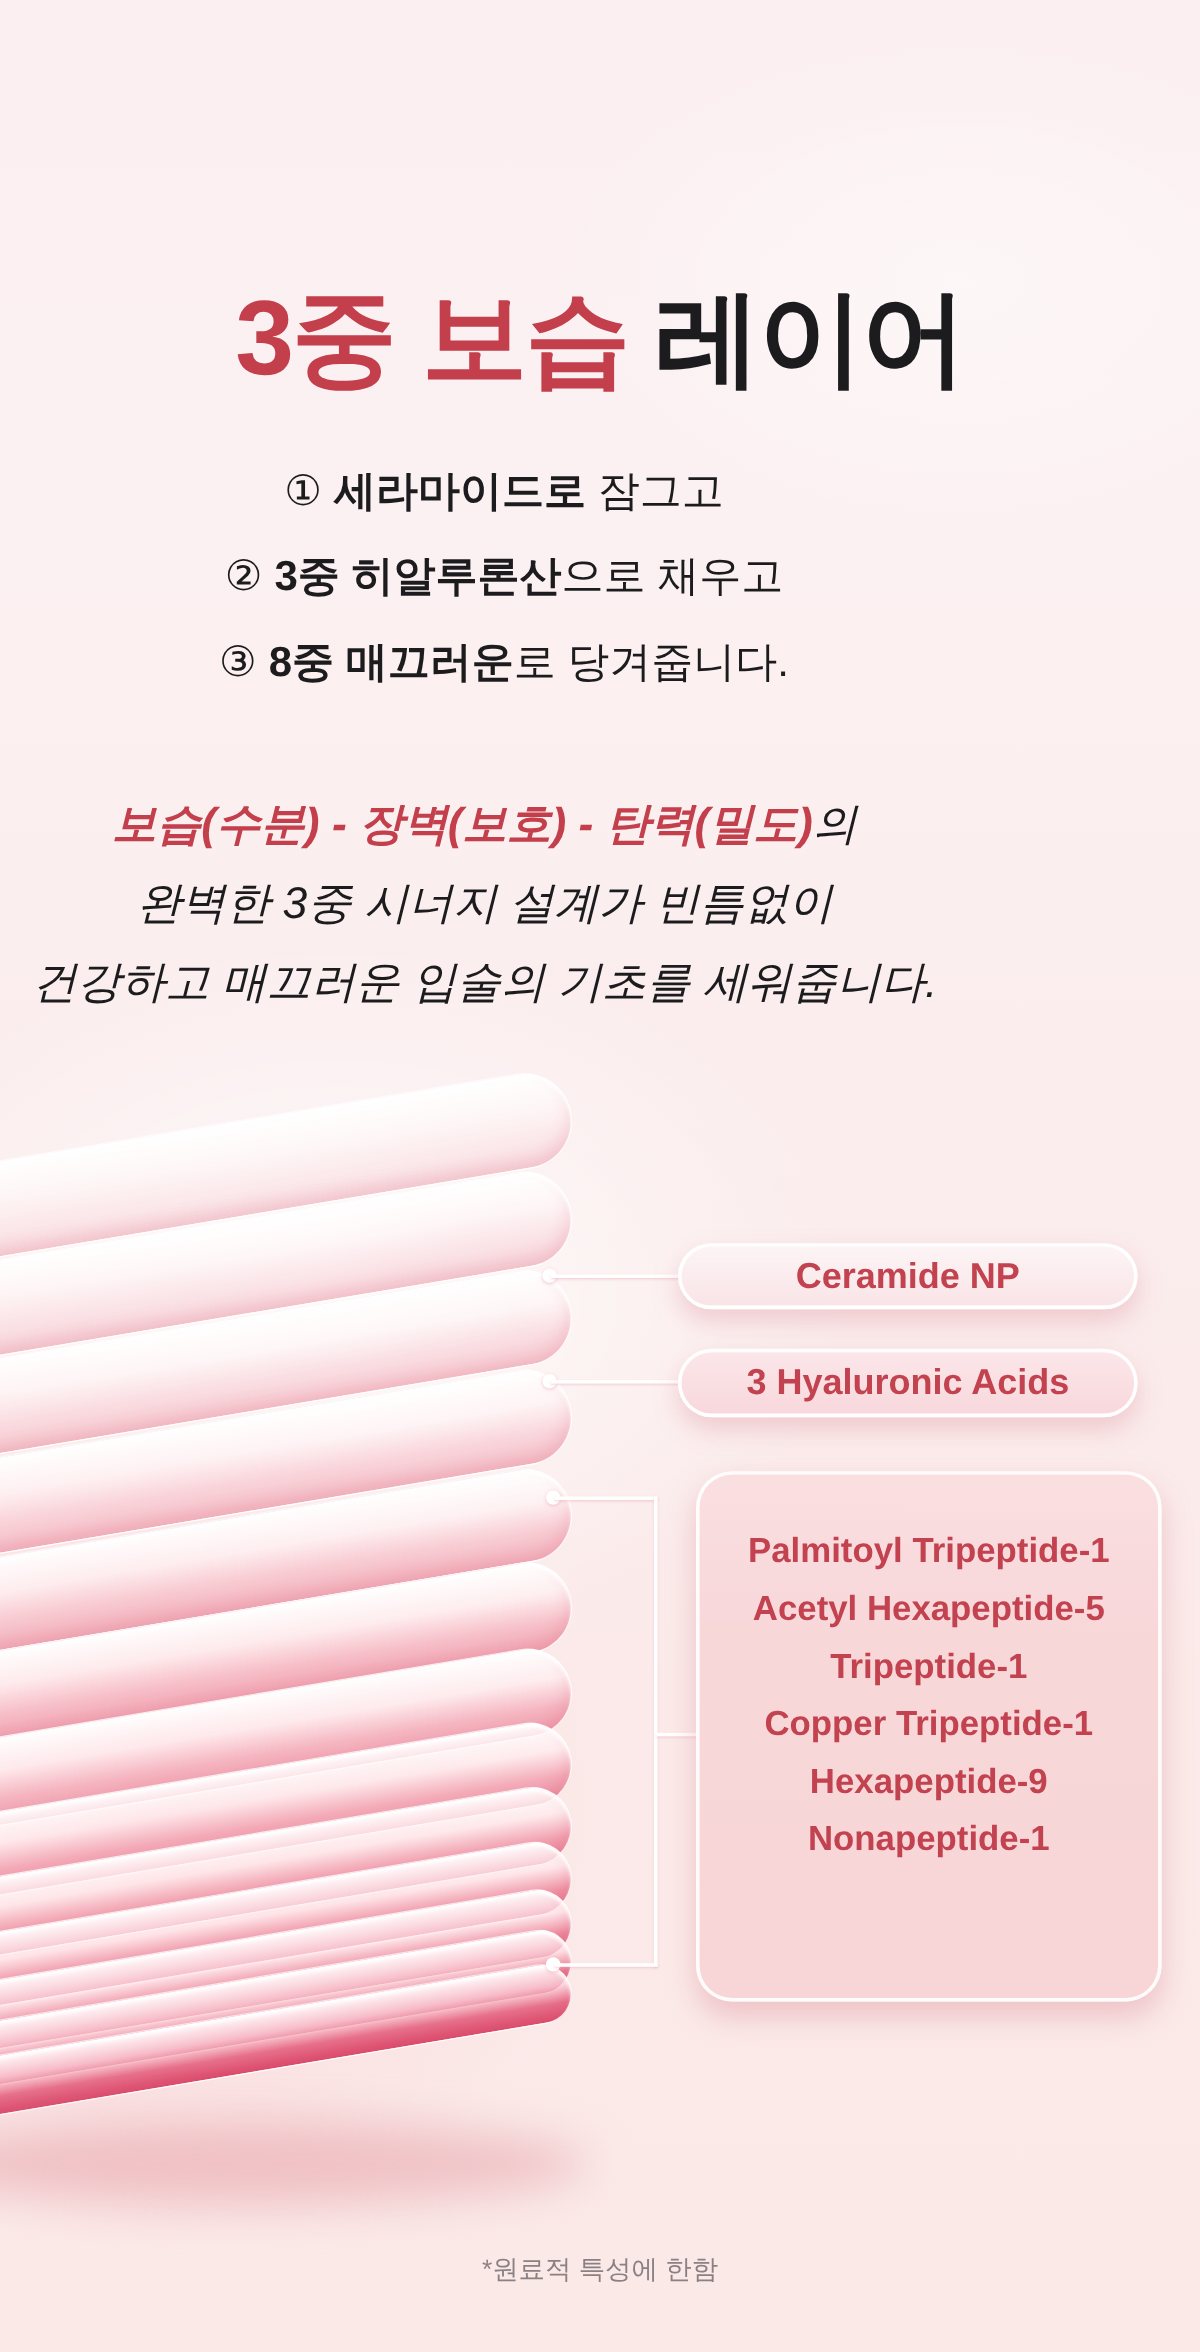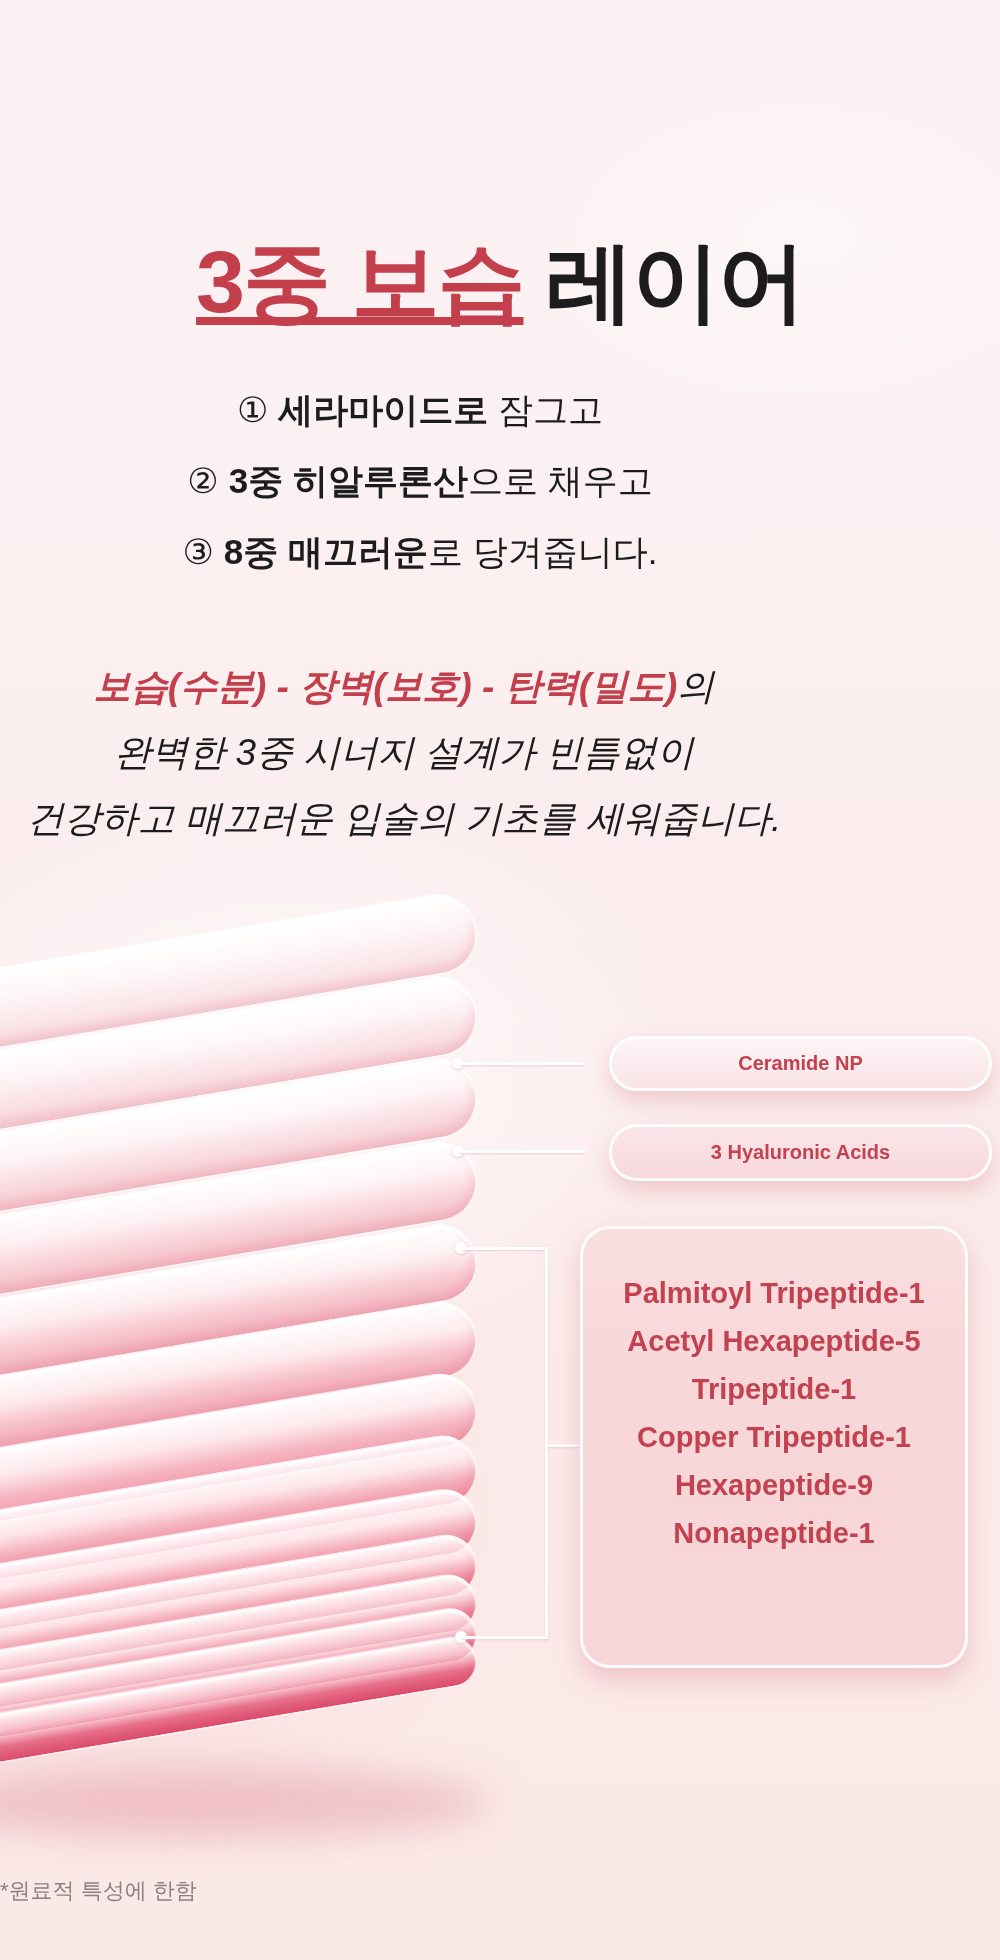--- a/index.html
+++ b/index.html
@@ -10,21 +10,21 @@
       radial-gradient(620px 420px at 28% 55%, rgba(255,255,255,0.75), rgba(255,255,255,0) 70%),
       radial-gradient(500px 300px at 80% 12%, rgba(255,255,255,0.45), rgba(255,255,255,0) 70%),
       linear-gradient(180deg,#fbeff1 0%,#fcf1f2 22%,#fbedee 45%,#fbeae9 72%,#fbe9e8 100%);
   }
 
   
   .title{
     position:absolute;left:0;top:168px;width:1000px;text-align:center;
     font-size:88px;line-height:110px;font-weight:800;letter-spacing:-2px;color:#1c1c1e;
   }
-  .title .red{color:#c23f4b;text-decoration:underline;}
+  .title .red{color:#c23f4b;}
   .steps{
     position:absolute;left:-80px;top:374px;width:1000px;text-align:center;
     font-size:35px;line-height:71px;color:#1c1c1e;font-weight:400;
   }
   .steps .num{font-weight:400;margin-right:10px;}
   .steps .b{font-weight:800;margin-top:31px;}
   .synergy{
     position:absolute;left:0;top:654px;width:808px;text-align:center;
     font-size:37px;line-height:66px;color:#1c1c1e;font-style:italic;
   }
@@ -68,39 +68,39 @@
   .dot-hyaluronic{left:452px;top:1145px;}
   .bracket-v{left:545px;top:1247px;width:3px;height:392px;}
   .bracket-top{left:462px;top:1247px;width:86px;height:3px;}
   .bracket-bottom{left:462px;top:1636px;width:86px;height:3px;}
   .dot-bracket-top{left:455px;top:1242px;}
   .dot-bracket-bottom{left:455px;top:1631px;}
   .bracket-mid{left:547px;top:1444px;width:36px;height:3px;}
 
   
   .pill{
-    position:absolute;left:609px;width:383px;border-radius:28px;
+    position:absolute;left:565px;width:383px;border-radius:28px;
     border:3px solid rgba(255,255,255,0.95);box-sizing:border-box;
     display:flex;align-items:center;justify-content:center;
-    font-size:20px;font-weight:800;color:#c2424f;
+    font-size:30px;font-weight:800;color:#c2424f;
     box-shadow:0 10px 20px rgba(219,138,150,0.35);
   }
   .pill-ceramide{top:1036px;height:55px;background:linear-gradient(180deg,#fdf4f5 0%,#f9e4e7 100%);}
   .pill-hyaluronic{top:1124px;height:57px;background:linear-gradient(180deg,#fbe6e9 0%,#f8d8dc 100%);}
   .pepbox{
     position:absolute;left:580px;top:1226px;width:388px;height:442px;border-radius:30px;
     border:3px solid rgba(255,255,255,0.9);box-sizing:border-box;
     background:linear-gradient(180deg,#fadfe1 0%,#f8d7d9 30%,#f8d6d8 100%);
     box-shadow:0 12px 24px rgba(219,138,150,0.40);
     padding-top:40px;text-align:center;
   }
   .pepbox .pep{font-size:29px;font-weight:800;color:#c2424f;line-height:48px;}
 
   .footnote{
-    position:absolute;left:0;top:1876px;width:1000px;text-align:left;
+    position:absolute;left:0;top:1876px;width:1000px;text-align:center;
     font-size:22px;color:#8b8185;
   }
 </style>
 </head>
 <body>
 
 <div class="page">
 
   <div>
     <div class="stack-glow"></div>

